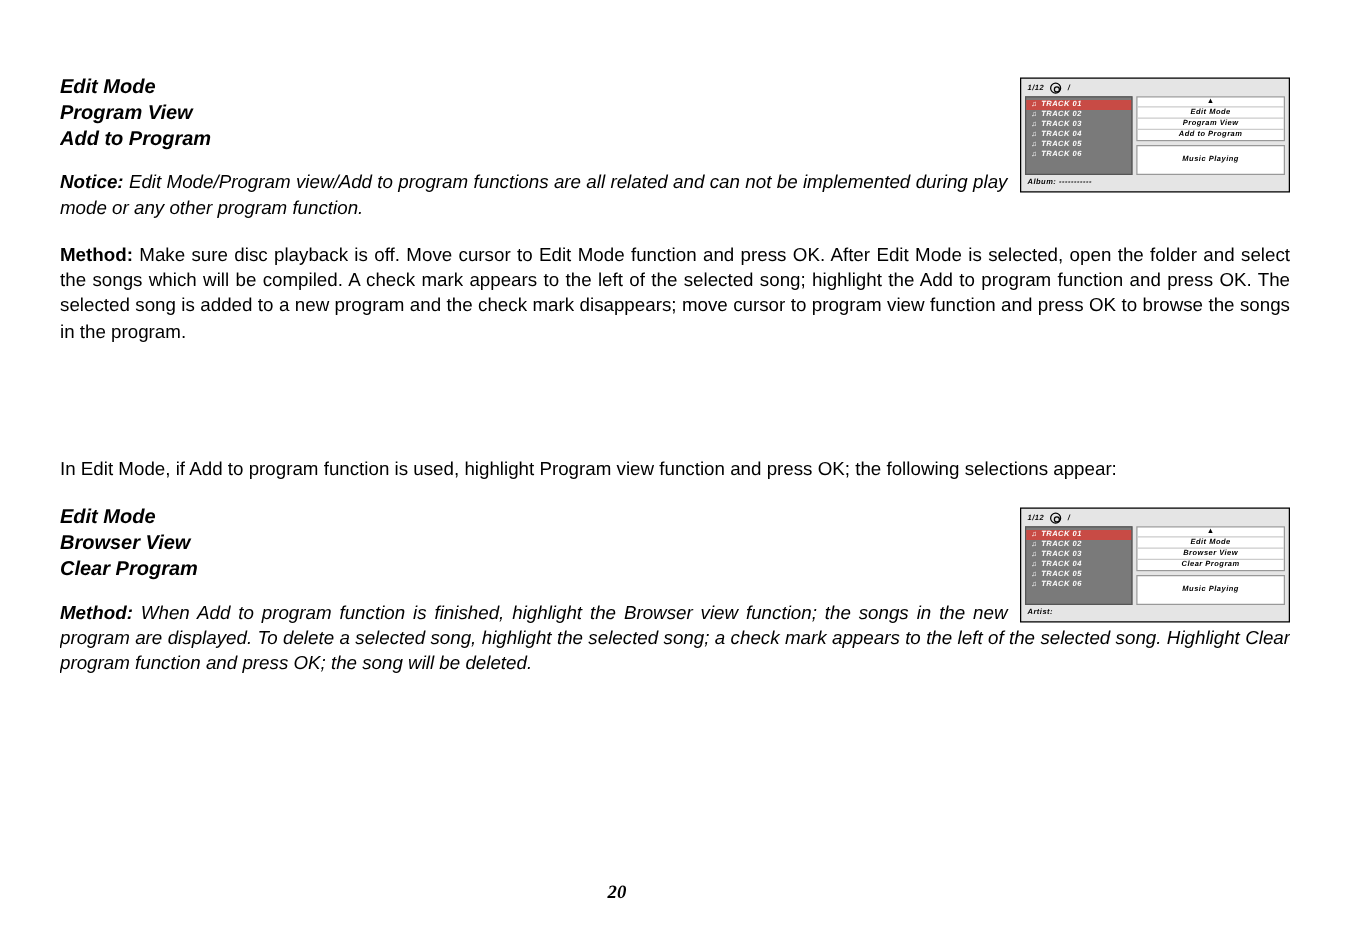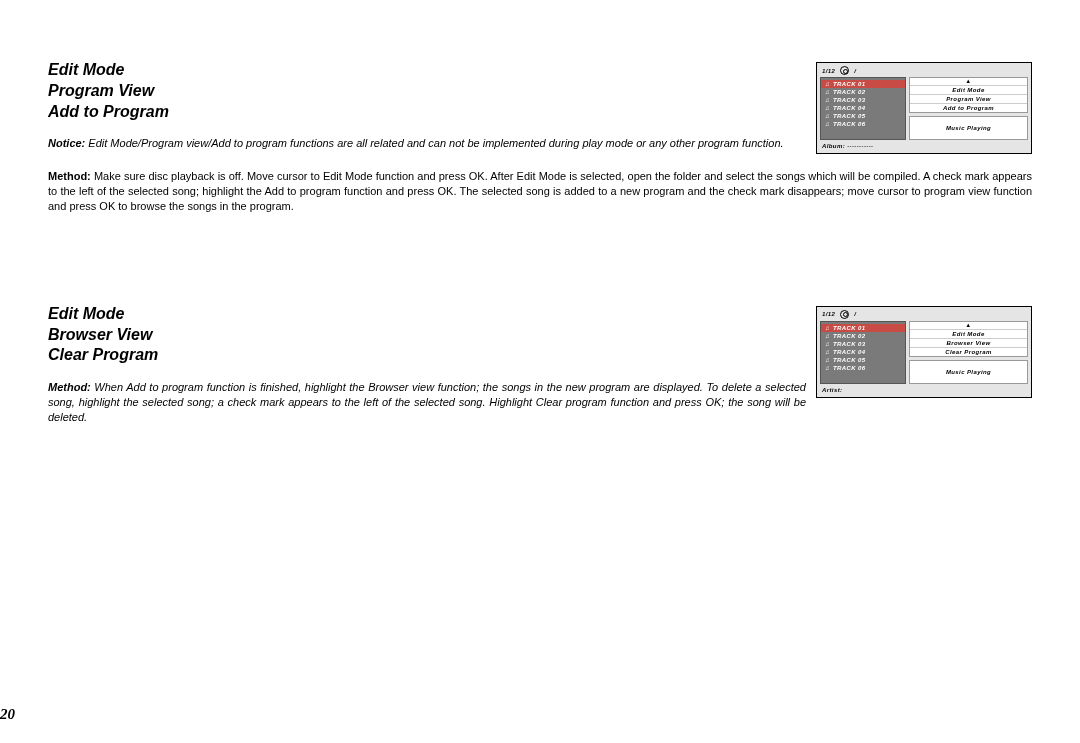--- a/index.html
+++ b/index.html
@@ -17,21 +17,21 @@
     box-sizing: border-box;
   }
   .heading {
     font-size: 16px;
     font-weight: bold;
     line-height: 1.3;
     margin-bottom: 14px;
   }
   .heading span { display: block; }
   .para {
-    font-size: 11px;
+    font-size: 15px;
     line-height: 1.35;
     margin-bottom: 18px;
     text-align: justify;
   }
   .para b { font-weight: bold; }
   .block {
     overflow: hidden;
     font-style: italic;
   }
   .figure {
@@ -132,21 +132,21 @@
   .fig-bottom {
     padding: 3px 2px 1px 2px;
     font-weight: bold;
     color: #000;
   }
   .page-num {
     position: absolute;
     bottom: 20px;
     left: 0;
     width: 987px;
-    text-align: left;
+    text-align: center;
     font-style: italic;
     font-weight: bold;
     font-family: "Times New Roman", serif;
     font-size: 15px;
   }
   .spacer { height: 72px; }
 </style>
 </head>
 <body>
 
@@ -208,20 +208,21 @@
       <b>Notice:</b><span> Edit Mode/Program view/Add to program functions are all related and can not be implemented during play mode or any other program function.</span>
     </div>
   </div>
 
   <div class="para">
     <b>Method:</b><span> Make sure disc playback is off. Move cursor to Edit Mode function and press OK. After Edit Mode is selected, open the folder and select the songs which will be compiled. A check mark appears to the left of the selected song; highlight the Add to program function and press OK. The selected song is added to a new program and the check mark disappears; move cursor to program view function and press OK to browse the songs in the program.</span>
   </div>
 
   <div class="spacer"></div>
 
+  <div class="para">In Edit Mode, if Add to program function is used, highlight Program view function and press OK; the following selections appear:</div>
 
   <div class="block">
     <div class="figure">
       <div class="fig-top">
         <span>1/12</span>
         <span class="disc"></span>
         <span>/</span>
       </div>
       <div class="fig-body">
         <div class="tracklist">

